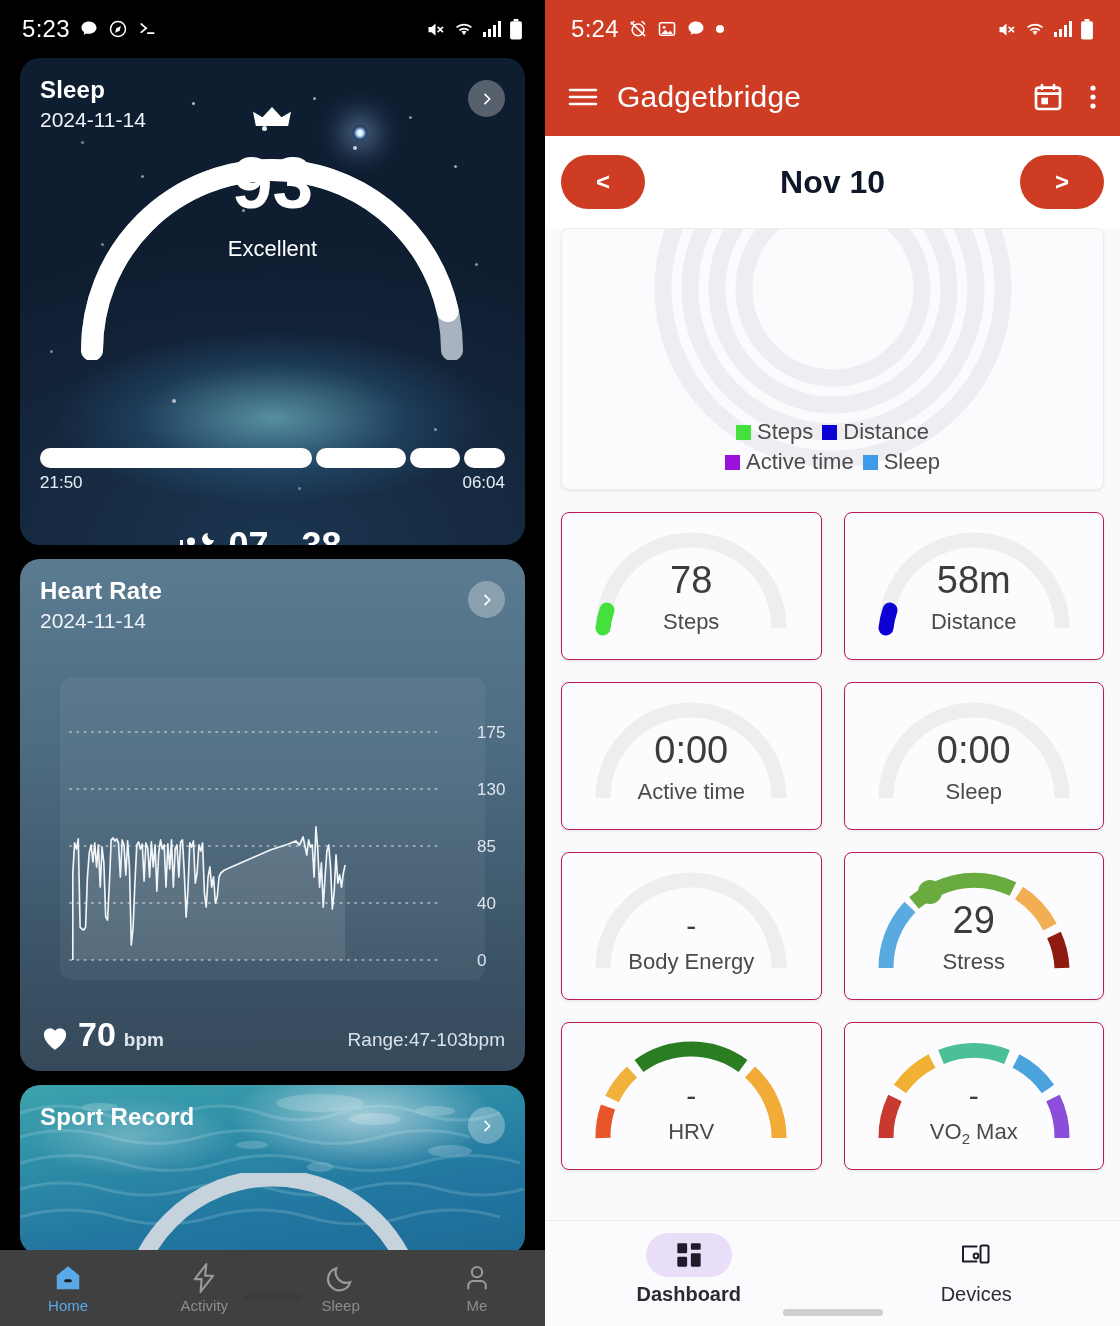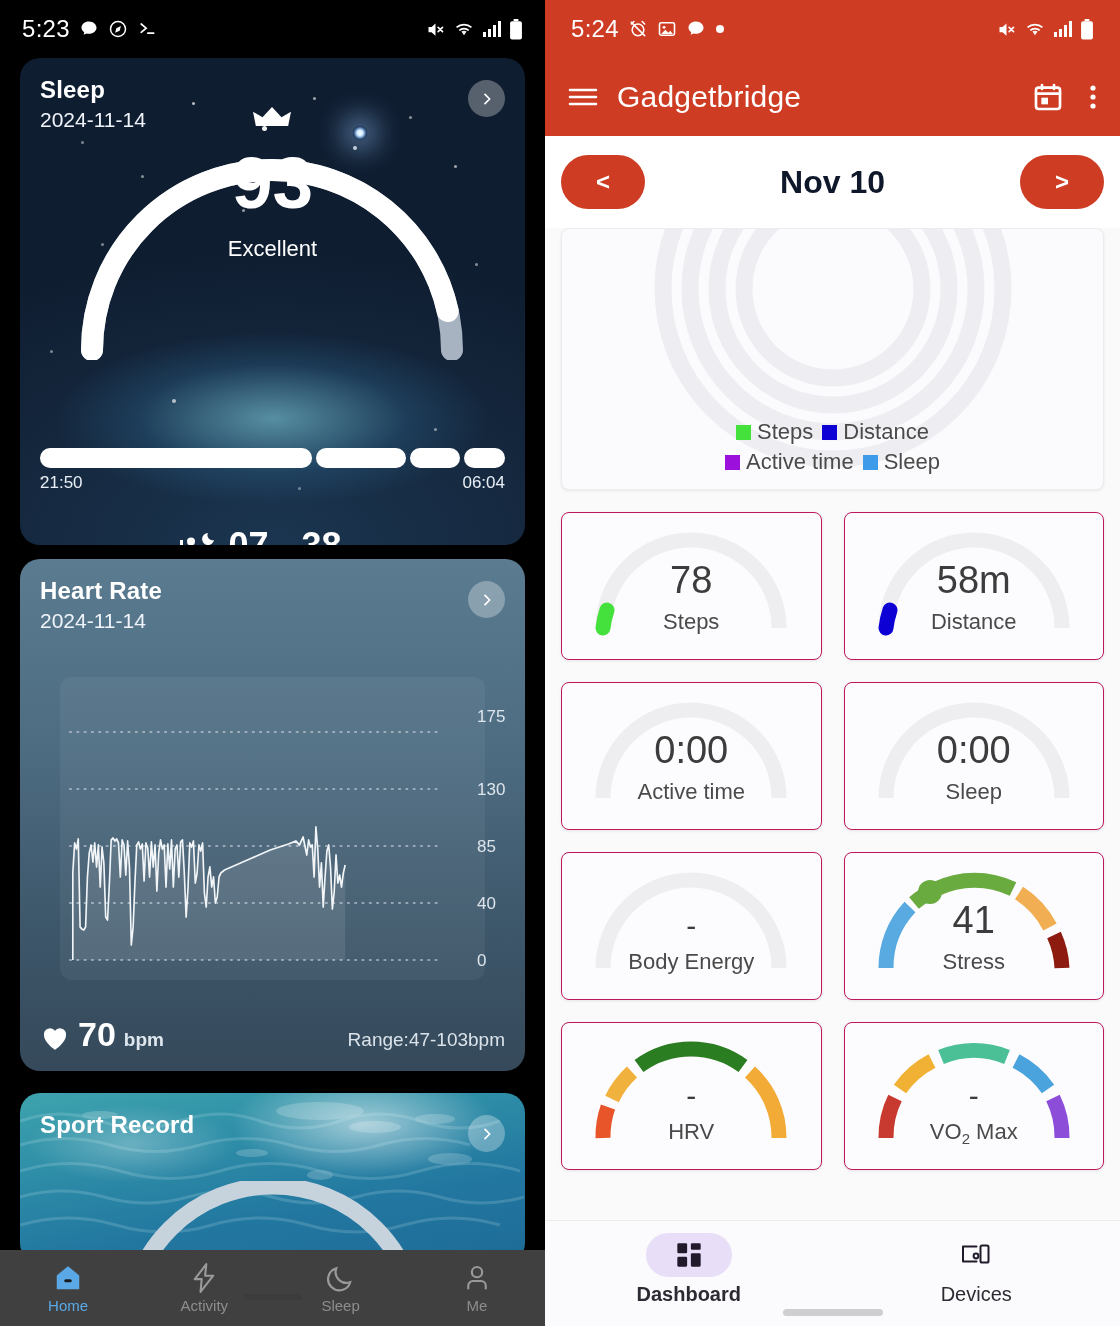--- a/index.html
+++ b/index.html
@@ -81,21 +81,21 @@
   .duration {
     position: absolute; left: 0; right: 0; top: 470px; text-align: center;
     display: flex; align-items: flex-end; justify-content: center; gap: 10px;
     color: #fff;
   }
   .dur-num { font-size: 36px; font-weight: bold; line-height: 1; }
   .dur-unit { font-size: 18px; line-height: 1; padding-bottom: 3px; }
 
   
   .hr-card {
-    height: 512px; margin-bottom: 22px;
+    height: 512px; margin-bottom: 14px;
     background: linear-gradient(180deg, #5a7b90 0%, #4e6d83 35%, #3c5568 75%, #35495a 100%);
     padding: 18px 20px;
   }
   .hr-chart {
     position: absolute; left: 40px; right: 40px; top: 118px; height: 303px;
     background: rgba(255,255,255,.055); border-radius: 12px;
   }
   .hr-foot {
     position: absolute; left: 20px; right: 20px; bottom: 20px;
     display: flex; align-items: flex-end; justify-content: space-between;
@@ -368,21 +368,21 @@
               <line x1="10" y1="55" x2="418" y2="55"></line>
               <line x1="10" y1="112" x2="418" y2="112"></line>
               <line x1="10" y1="169" x2="418" y2="169"></line>
               <line x1="10" y1="226" x2="418" y2="226"></line>
               <line x1="10" y1="283" x2="418" y2="283"></line>
             </g>
             <path d="M14 283 L14 196 L16 166 L18 172 L20 162 L22 250 L24 252 L26 253 L28 250 L30 200 L32 176 L34 168 L36 185 L38 166 L40 190 L42 168 L44 210 L46 170 L48 186 L50 240 L52 243 L54 207 L56 163 L58 161 L60 164 L62 162 L64 166 L66 200 L68 163 L70 168 L72 198 L74 164 L76 190 L78 268 L80 250 L82 205 L84 168 L86 165 L88 172 L90 167 L92 204 L94 166 L96 171 L98 200 L100 165 L102 190 L104 168 L106 214 L108 176 L110 163 L112 172 L114 168 L116 210 L118 167 L120 192 L122 163 L124 210 L126 172 L128 168 L130 200 L132 165 L134 163 L136 196 L138 240 L140 212 L142 166 L144 170 L146 164 L148 206 L150 196 L152 168 L154 174 L156 166 L158 216 L160 230 L162 200 L164 190 L166 210 L168 200 L170 226 L172 220 L174 200 L176 196 L180 193 L190 189 L200 185 L210 181 L220 177 L230 173 L240 170 L250 167 L258 164 L262 168 L266 160 L270 178 L272 163 L274 170 L276 168 L278 200 L280 150 L282 172 L284 210 L286 186 L288 230 L290 200 L292 174 L294 168 L296 190 L298 232 L300 215 L302 178 L304 206 L306 198 L308 210 L310 196 L312 188 L312 283 Z" fill="rgba(255,255,255,.10)" stroke="none"></path>
             <path d="M14 283 L14 196 L16 166 L18 172 L20 162 L22 250 L24 252 L26 253 L28 250 L30 200 L32 176 L34 168 L36 185 L38 166 L40 190 L42 168 L44 210 L46 170 L48 186 L50 240 L52 243 L54 207 L56 163 L58 161 L60 164 L62 162 L64 166 L66 200 L68 163 L70 168 L72 198 L74 164 L76 190 L78 268 L80 250 L82 205 L84 168 L86 165 L88 172 L90 167 L92 204 L94 166 L96 171 L98 200 L100 165 L102 190 L104 168 L106 214 L108 176 L110 163 L112 172 L114 168 L116 210 L118 167 L120 192 L122 163 L124 210 L126 172 L128 168 L130 200 L132 165 L134 163 L136 196 L138 240 L140 212 L142 166 L144 170 L146 164 L148 206 L150 196 L152 168 L154 174 L156 166 L158 216 L160 230 L162 200 L164 190 L166 210 L168 200 L170 226 L172 220 L174 200 L176 196 L180 193 L190 189 L200 185 L210 181 L220 177 L230 173 L240 170 L250 167 L258 164 L262 168 L266 160 L270 178 L272 163 L274 170 L276 168 L278 200 L280 150 L282 172 L284 210 L286 186 L288 230 L290 200 L292 174 L294 168 L296 190 L298 232 L300 215 L302 178 L304 206 L306 198 L308 210 L310 196 L312 188" fill="none" stroke="#f2f6f9" stroke-width="1.8" stroke-linejoin="round"></path>
           </svg>
           <div style="position:absolute;right:-32px;top:0;bottom:0;width:40px;color:#dde5ec;font-size:17px">
-            <div style="position:absolute;top:30px">175</div>
+            <div style="position:absolute;top:46px">175</div>
             <div style="position:absolute;top:103px">130</div>
             <div style="position:absolute;top:160px">85</div>
             <div style="position:absolute;top:217px">40</div>
             <div style="position:absolute;top:274px">0</div>
           </div>
         </div>
 
         <div class="hr-foot">
           <div class="hr-bpm">
             <span class="ic">
@@ -644,21 +644,21 @@
           <svg class="tile-svg" width="208" height="112" viewBox="0 0 208 112">
             <g fill="none" stroke-width="15">
               <path d="M16 104 A 88 88 0 0 1 40 43" stroke="#5aaae2"></path>
               <path d="M44 39 A 88 88 0 0 1 55 31" stroke="#6aab3f"></path>
               <path d="M66 25 A 88 88 0 0 1 143 25" stroke="#6aab3f"></path>
               <path d="M149 29 A 88 88 0 0 1 180 63" stroke="#f2ae53"></path>
               <path d="M184 71 A 88 88 0 0 1 192 104" stroke="#8e1b10"></path>
             </g>
             <circle cx="60" cy="28" r="12" fill="#6aab3f"></circle>
           </svg>
-          <div class="tile-val">41</div>
+          <div class="tile-val">29</div>
           <div class="tile-name">Stress</div>
         </div>
 
         <div class="tile">
           <svg class="tile-svg" width="208" height="112" viewBox="0 0 208 112">
             <g fill="none" stroke-width="15">
               <path d="M16 104 A 88 88 0 0 1 21 73" stroke="#e8552a"></path>
               <path d="M25 65 A 88 88 0 0 1 45 38" stroke="#f1b13d"></path>
               <path d="M52 32 A 88 88 0 0 1 156 32" stroke="#2b7d22"></path>
               <path d="M163 38 A 88 88 0 0 1 192 104" stroke="#f1ab36"></path>

